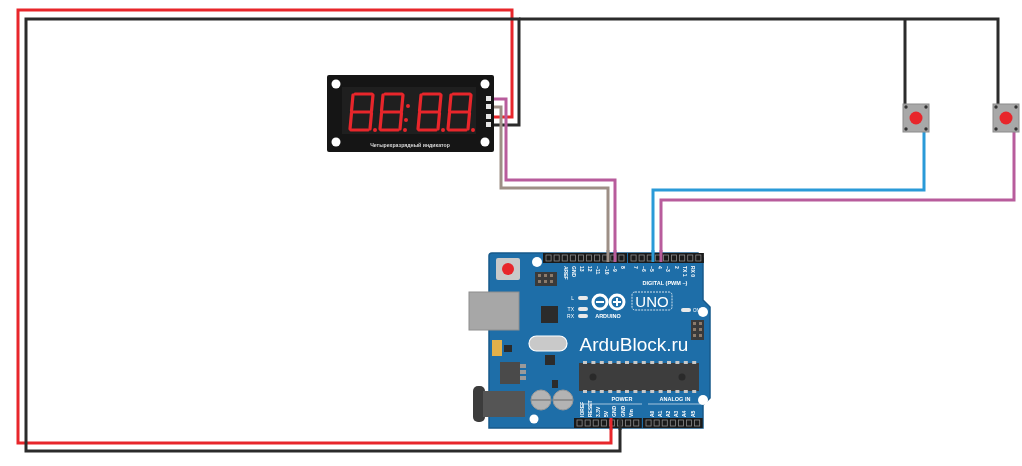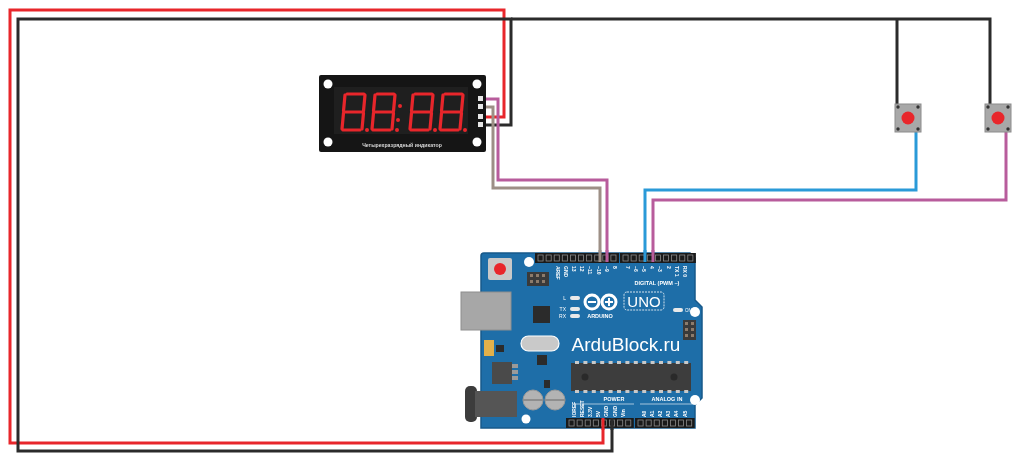--- a/index.html
+++ b/index.html
@@ -1,17 +1,17 @@
 <!DOCTYPE html>
 <html><head>
 <meta charset="utf-8">
 <style>
   html, body { margin:0; padding:0; background:#ffffff; }
   body { width:1022px; height:466px; overflow:hidden; font-family:"Liberation Sans", sans-serif; }
-  #stage { position:absolute; left:0; top:0; width:923px; height:466px;text-decoration:underline; }
+  #stage { position:absolute; left:8px; top:0; width:923px; height:466px;text-decoration:underline; }
   svg text { font-family:"Liberation Sans", sans-serif; }
   .wire { fill:none; stroke-width:3; stroke-linejoin:miter; }
   .pin-label { fill:#ffffff; font-size:5px; font-weight:bold; }
   .seg { fill:none; stroke-width:3.2; stroke-linecap:round; }
 </style>
 </head>
 <body>
 
 <div id="stage">
 <svg width="1022" height="466" viewBox="0 0 1022 466" xmlns="http://www.w3.org/2000/svg">

